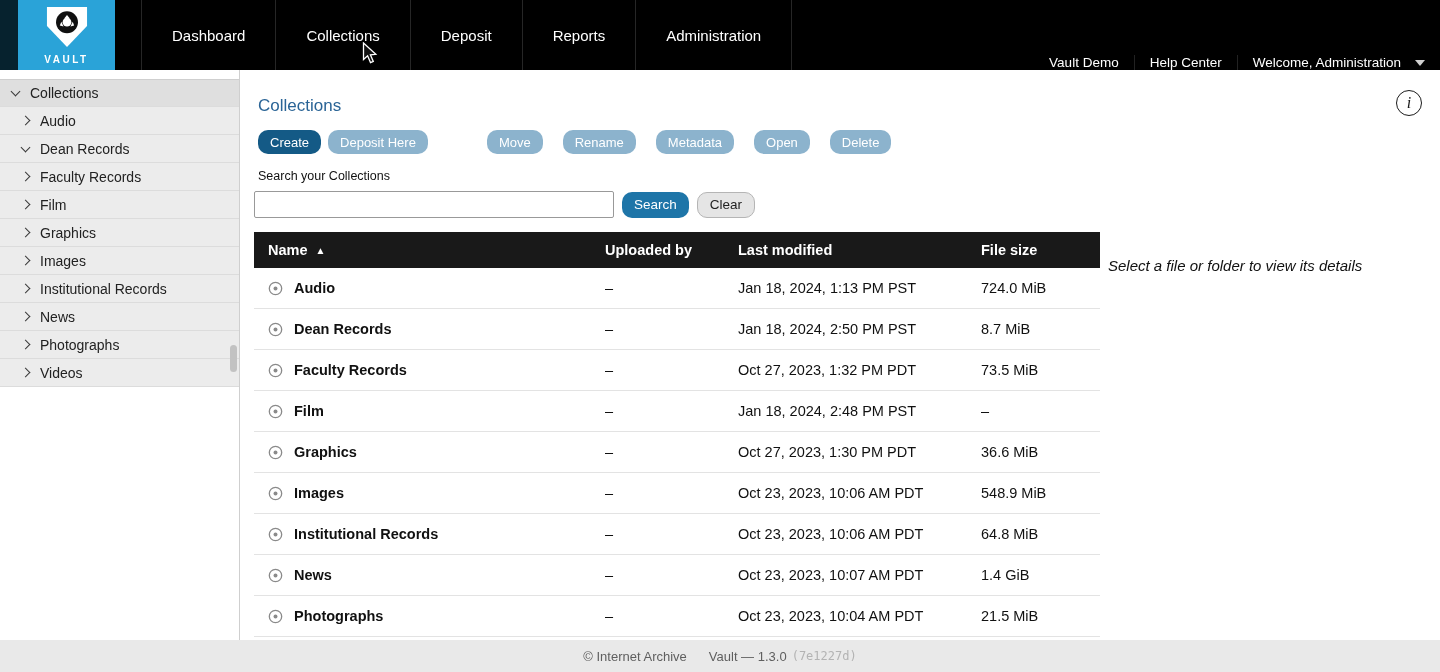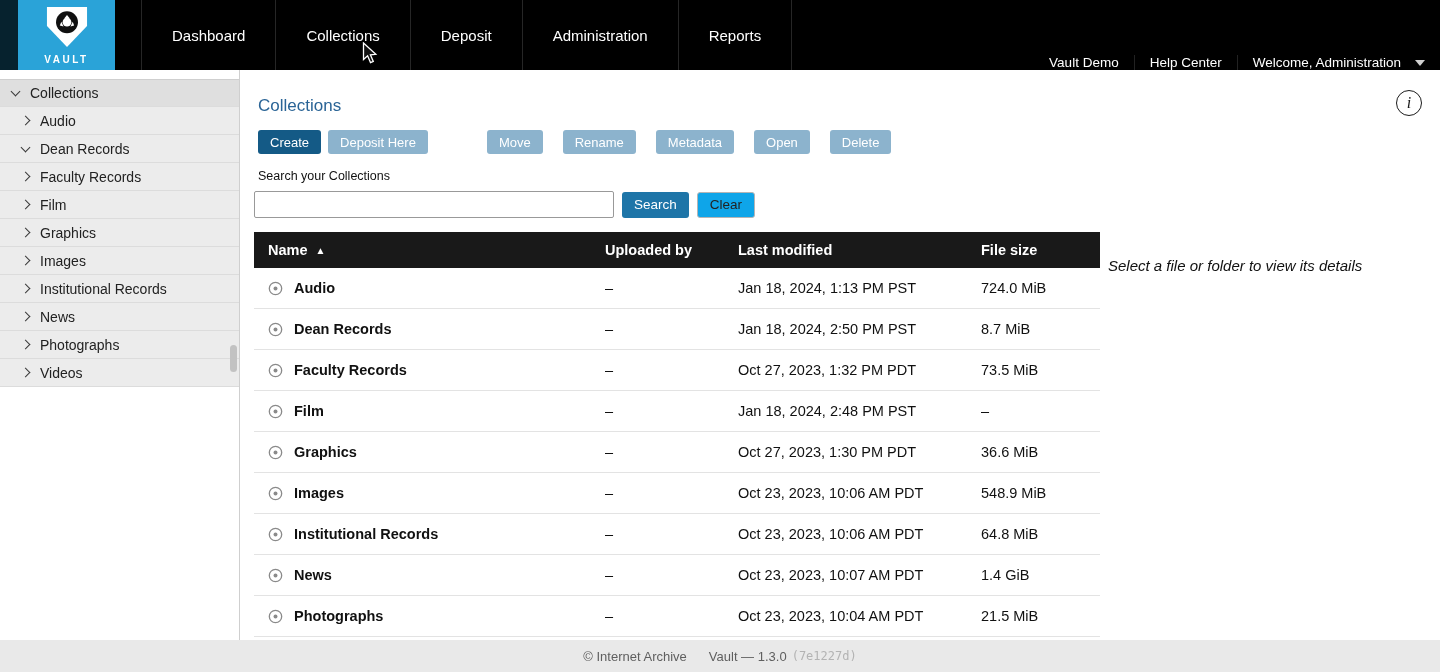--- a/index.html
+++ b/index.html
@@ -40,31 +40,31 @@
   .chev.down  { transform:rotate(45deg); margin-top:-3px; }
   .side-label { margin-left:11px; }
   .side-scroll-thumb { position:absolute; right:2px; top:275px; width:7px; height:27px;
                        background:#c2c2c2; border-radius:4px; cursor:grab; }
 
   
   .main { position:absolute; left:240px; top:70px; width:1200px; bottom:32px; background:#fff; overflow:hidden; }
   .page-title { position:absolute; left:18px; top:26px; font-size:17px; color:#2a6496; }
   .toolbar { position:absolute; left:18px; top:60px; display:flex; align-items:center; }
   .btn { height:24px; display:inline-flex; align-items:center; padding:0 12px; font-size:13px;
-         border:none; border-radius:3px; color:#fff; cursor:pointer;
+         border:none; border-radius:10px; color:#fff; cursor:pointer;
          font-family:"Liberation Sans","DejaVu Sans",sans-serif; }
   .btn-primary { background:#145a86; margin-right:7px; }
   .btn-light { background:#8cb3cd; margin-right:20px; }
   .btn-group2 { margin-left:39px; display:flex; }
   .search-label { position:absolute; left:18px; top:99px; font-size:12.5px; color:#111; }
   .search-row { position:absolute; left:14px; top:121px; display:flex; align-items:center; }
   .search-input { width:360px; height:27px; border:1px solid #999; border-radius:2px;
                   font-size:14px; padding:0 8px; font-family:"Liberation Sans","DejaVu Sans",sans-serif; }
   .btn-search { background:#1e75a8; height:26px; margin-left:8px; font-size:13.5px; }
-  .btn-clear { background:#0ea5e9; color:#222; border:1px solid #b5b5b5; height:26px; margin-left:8px; font-size:13.5px; }
+  .btn-clear { background:#e5e5e5; color:#222; border:1px solid #b5b5b5; height:26px; margin-left:8px; font-size:13.5px; }
 
   
   .table { position:absolute; left:14px; top:162px; width:846px; }
   .thead, .trow { display:grid; grid-template-columns:345px 130px 235px 136px; align-items:center; }
   .thead { background:#191919; color:#fff; height:36px; font-weight:bold; font-size:14.5px; }
   .thead .cell { cursor:pointer; }
   .cell.c-name { padding-left:14px; display:flex; align-items:center; }
   .cell.c-up   { padding-left:6px; }
   .cell.c-mod  { padding-left:9px; }
   .cell.c-size { padding-left:17px; }
@@ -105,22 +105,22 @@
         <polygon points="31.5,20.5 27.6,21.5 30,16.5" fill="#ffffff"></polygon>
         <polygon points="16.5,20.5 18,16.5 20.4,21.5" fill="#ffffff"></polygon>
       </svg>
     </span>
     <span class="logo-text">VAULT</span>
   </div>
   <nav class="nav-items">
     <div class="nav-item">Dashboard</div>
     <div class="nav-item">Collections</div>
     <div class="nav-item">Deposit</div>
+    <div class="nav-item">Reports</div>
     <div class="nav-item">Administration</div>
-    <div class="nav-item">Reports</div>
   </nav>
   <div class="nav-spacer"></div>
   <div class="nav-right">
     <div class="nav-right-item">Vault Demo</div>
     <div class="nav-right-item">Help Center</div>
     <div class="nav-right-item">
       <span>Welcome, Administration</span>
       <span class="caret"></span>
     </div>
   </div>

